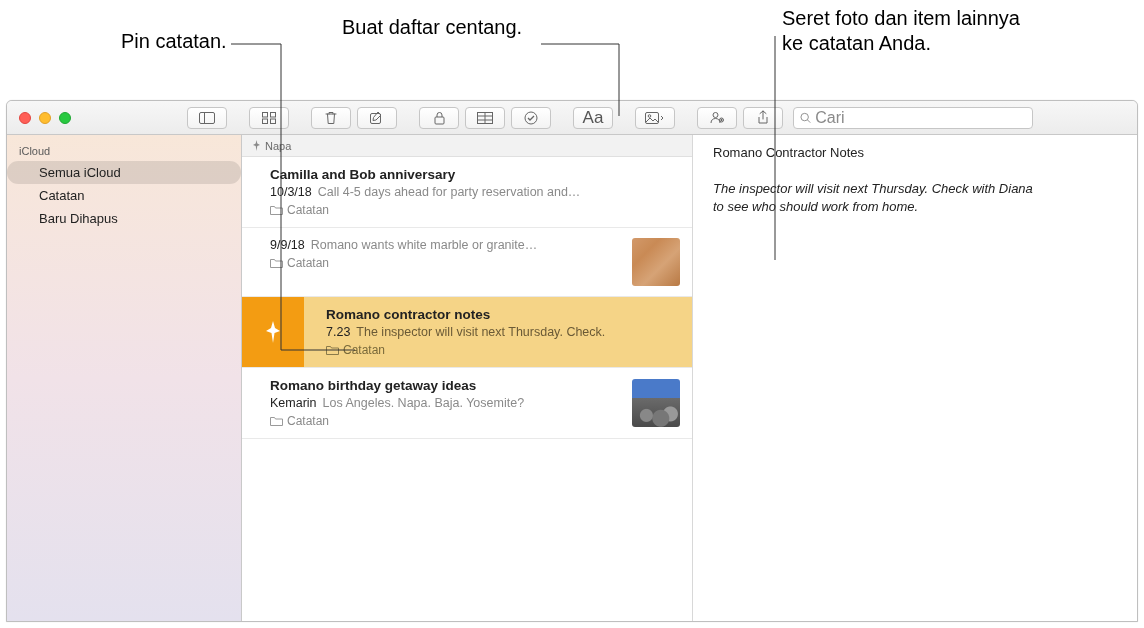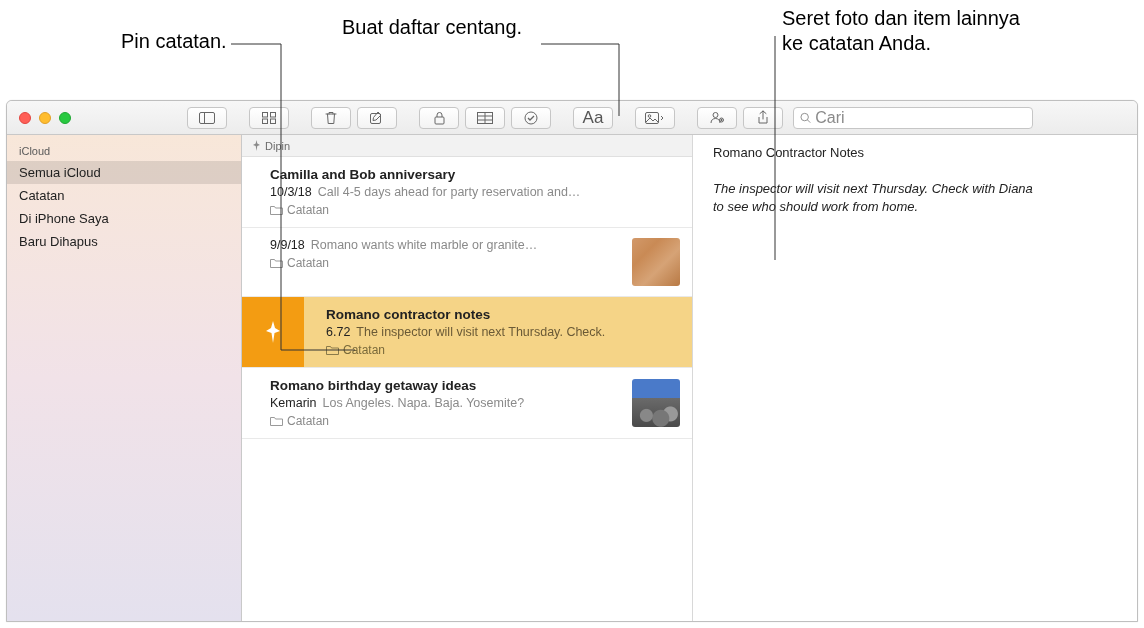--- a/index.html
+++ b/index.html
@@ -130,22 +130,23 @@
   }
   .sb-section {
     font-size: 11px;
     color: #5a5a5a;
     padding: 4px 12px;
     font-weight: 500;
   }
   .sb-item {
     font-size: 13px;
     color: #222;
-    padding: 4px 12px;
+    padding: 4px 32px;
     cursor: default;
+    border-radius: 11px;
   }
   .sb-item.selected {
     background: rgba(0,0,0,0.10);
   }
 
   .notelist {
     width: 451px;
     border-right: 1px solid #d8d8d8;
     background: #fff;
     display: flex;
@@ -375,30 +376,29 @@
       <input type="text" placeholder="Cari" style="">
     </div>
   </div>
 
   <div class="content">
 
     <div class="sidebar">
       <div class="sb-section">iCloud</div>
       <div class="sb-item selected">Semua iCloud</div>
       <div class="sb-item">Catatan</div>
-      <div class="sb-item">Di iPhone Saya</div>
       <div class="sb-item">Baru Dihapus</div>
     </div>
 
     <div class="notelist">
       <div class="pin-header">
         <svg width="9" height="11" viewBox="0 0 9 11">
             <path d="M4.5 0l.8 3.5L8 5 5.3 6 4.5 11 3.7 6 1 5l2.7-1.5z" fill="#8a8a8a"></path>
           </svg>
-        <span>Dipin</span>
+        <span>Napa</span>
       </div>
 
       <div class="note-row">
         <div class="note-main">
           <div class="nr-title">Camilla and Bob anniversary</div>
           <div class="nr-sub"><span class="date">10/3/18</span><span class="prev">Call 4-5 days ahead for party reservation and…</span></div>
           <div class="nr-folder">
             <svg class="folder-icon" viewBox="0 0 13 10">
                 <path d="M0.5 1.5h4l1 1.5h7v6.5h-12z" fill="none" stroke="#9a9a9a"></path>
               </svg>
@@ -421,21 +421,21 @@
       </div>
 
       <div class="note-row selected">
         <div class="pin-tab">
           <svg width="20" height="24" viewBox="0 0 20 24">
               <path d="M10 1l2 7 5 3-5.5 2L10 23l-1.5-10L3 11l5-3z" fill="#fff"></path>
             </svg>
         </div>
         <div class="note-main">
           <div class="nr-title">Romano contractor notes</div>
-          <div class="nr-sub"><span class="date">6.72</span><span class="prev">The inspector will visit next Thursday. Check.</span></div>
+          <div class="nr-sub"><span class="date">7.23</span><span class="prev">The inspector will visit next Thursday. Check.</span></div>
           <div class="nr-folder">
             <svg class="folder-icon" viewBox="0 0 13 10">
                 <path d="M0.5 1.5h4l1 1.5h7v6.5h-12z" fill="none" stroke="#8a7a4a"></path>
               </svg>
             <span>Catatan</span>
           </div>
         </div>
       </div>
 
       <div class="note-row">

